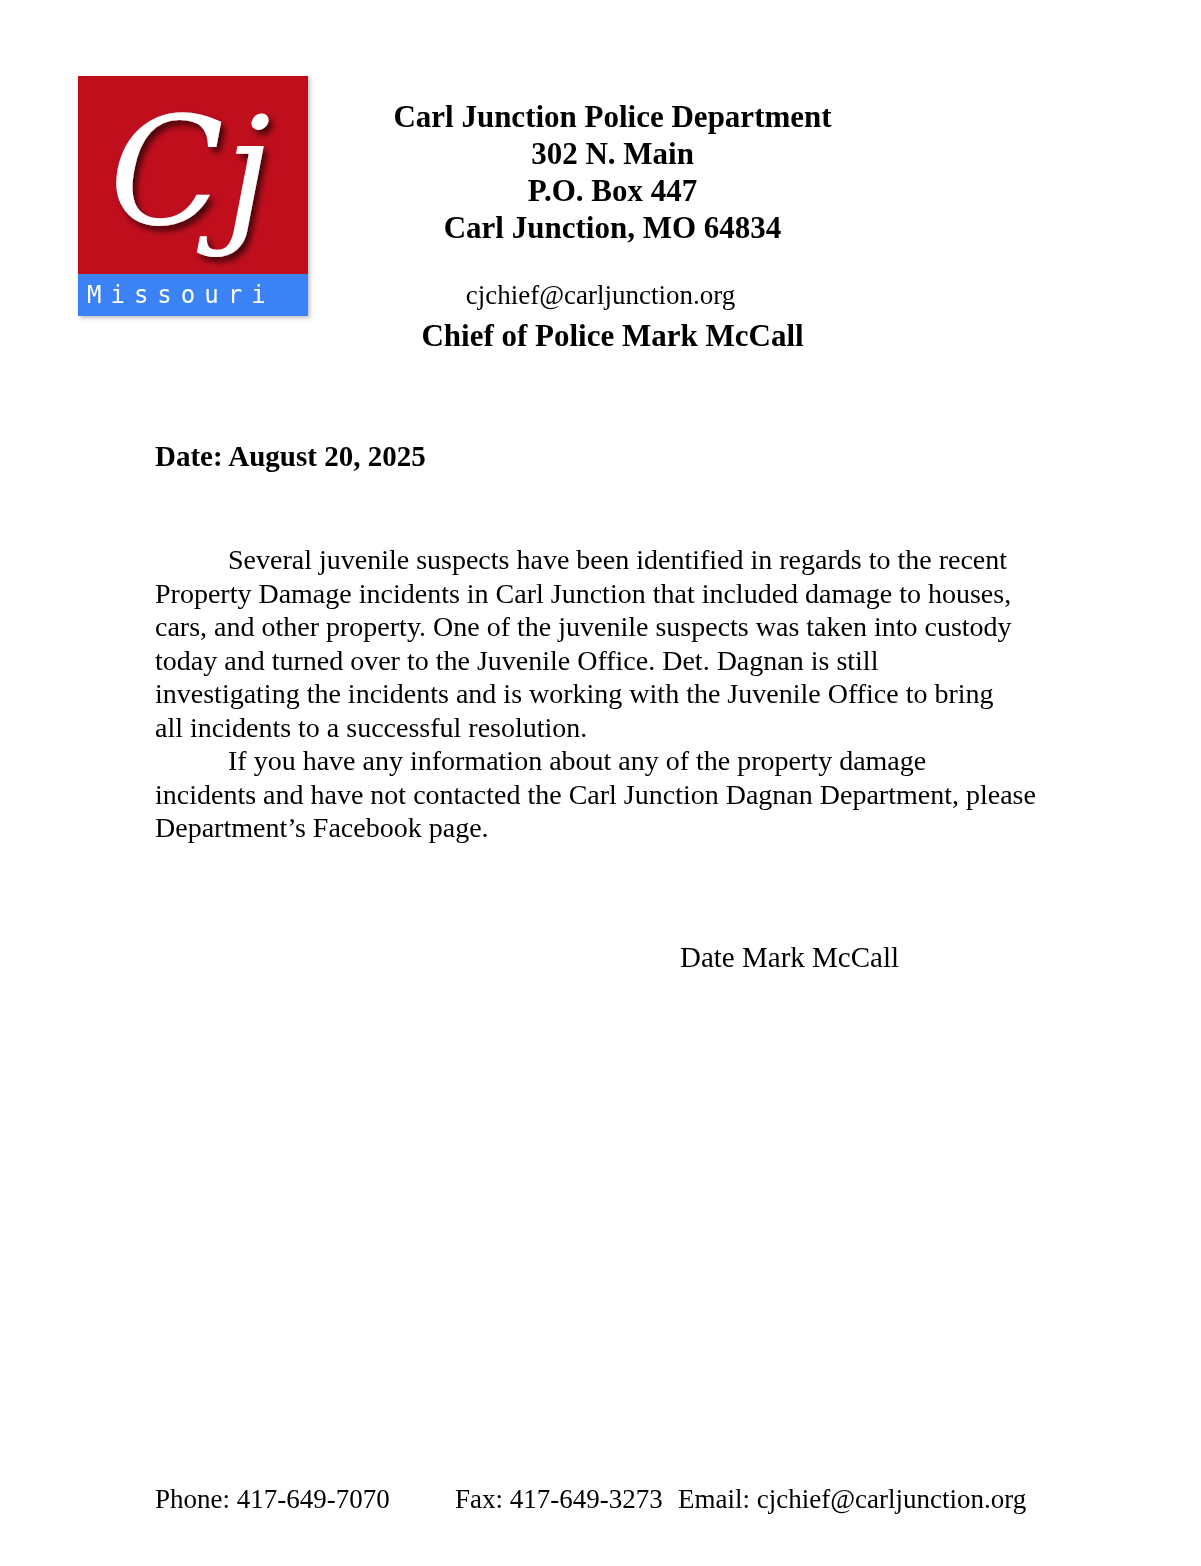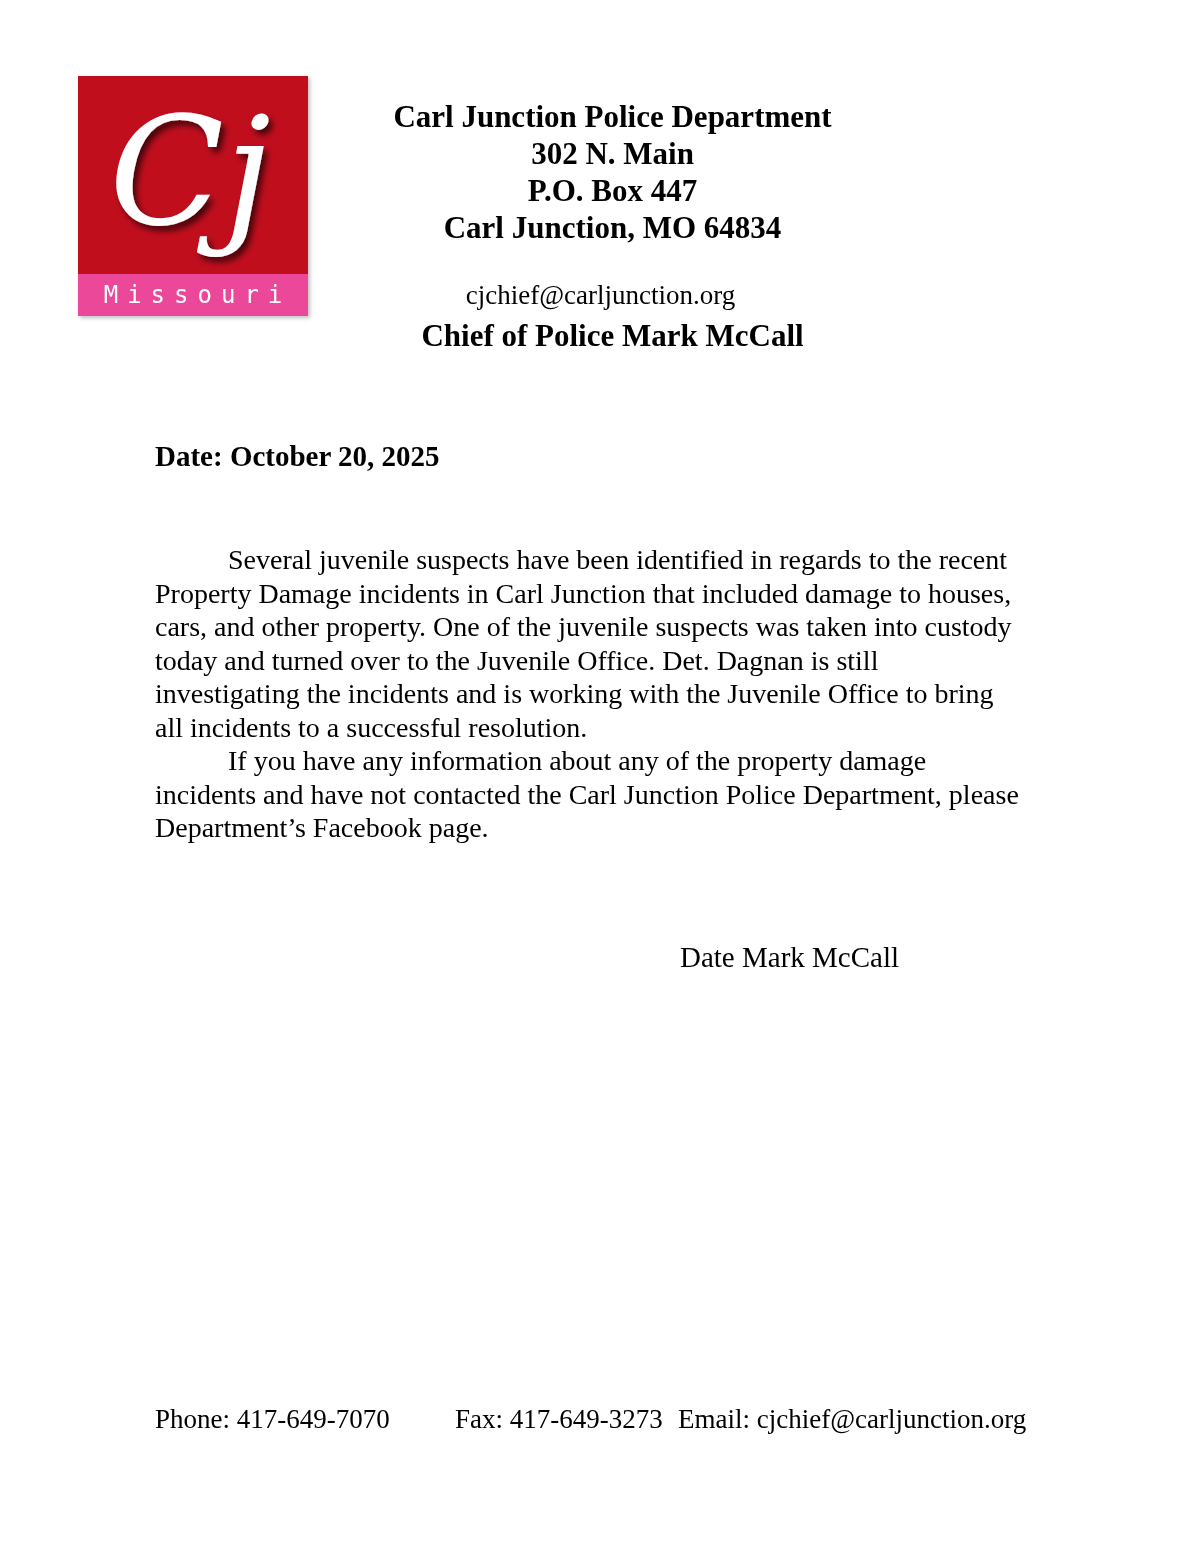--- a/index.html
+++ b/index.html
@@ -26,24 +26,24 @@
   .logo-red {
     width: 100%;
     height: 198px;
     background: #c00e1d;
     overflow: hidden;
   }
   .logo-red svg { width: 100%; height: 100%; display: block; }
   .logo-black {
     width: 100%;
     height: 42px;
-    background: #ec4899;
+    background: #3b82f6;
     display: flex;
     align-items: center;
-    justify-content: center;
+    justify-content: flex-start;
   }
   .missouri-label {
     color: #ffffff;
     font-family: "DejaVu Sans Mono", monospace;
     font-size: 24px;
     letter-spacing: 9px;
     text-indent: 9px;
     white-space: nowrap;
   }
 
@@ -105,21 +105,21 @@
     left: 680px;
     top: 941px;
     font-size: 29px;
     white-space: nowrap;
   }
 
   
   .footer {
     position: absolute;
     left: 0;
-    top: 1404px;
+    top: 1484px;
     width: 1201px;
     height: 40px;
     font-size: 27px;
   }
   .footer span { position: absolute; white-space: nowrap; }
   .footer-phone { left: 155px; }
   .footer-fax   { left: 455px; }
   .footer-email { left: 678px; }
 </style>
 </head>
@@ -146,31 +146,31 @@
   <div class="header-block">
     <div class="header-bold-line">Carl Junction Police Department</div>
     <div class="header-bold-line">302 N. Main</div>
     <div class="header-bold-line">P.O. Box 447</div>
     <div class="header-bold-line">Carl Junction, MO 64834</div>
     <div class="header-email">cjchief@carljunction.org</div>
   </div>
 
   <div class="chief-line">Chief of Police Mark McCall</div>
 
-  <div class="date-line">Date: October 20, 2025</div>
+  <div class="date-line">Date: August 20, 2025</div>
 
   <div class="letter-body">
     <div class="body-line first">Several juvenile suspects have been identified in regards to the recent</div>
     <div class="body-line">Property Damage incidents in Carl Junction that included damage to houses,</div>
     <div class="body-line">cars, and other property. One of the juvenile suspects was taken into custody</div>
     <div class="body-line">today and turned over to the Juvenile Office. Det. Dagnan is still</div>
     <div class="body-line">investigating the incidents and is working with the Juvenile Office to bring</div>
     <div class="body-line">all incidents to a successful resolution.</div>
     <div class="body-line first">If you have any information about any of the property damage</div>
-    <div class="body-line">incidents and have not contacted the Carl Junction Police Department, please</div>
+    <div class="body-line">incidents and have not contacted the Carl Junction Dagnan Department, please</div>
     <div class="body-line">Department’s Facebook page.</div>
   </div>
 
   <div class="signature">Date Mark McCall</div>
 
   <div class="footer">
     <span class="footer-phone">Phone: 417-649-7070</span>
     <span class="footer-fax">Fax: 417-649-3273</span>
     <span class="footer-email">Email: cjchief@carljunction.org</span>
   </div>

